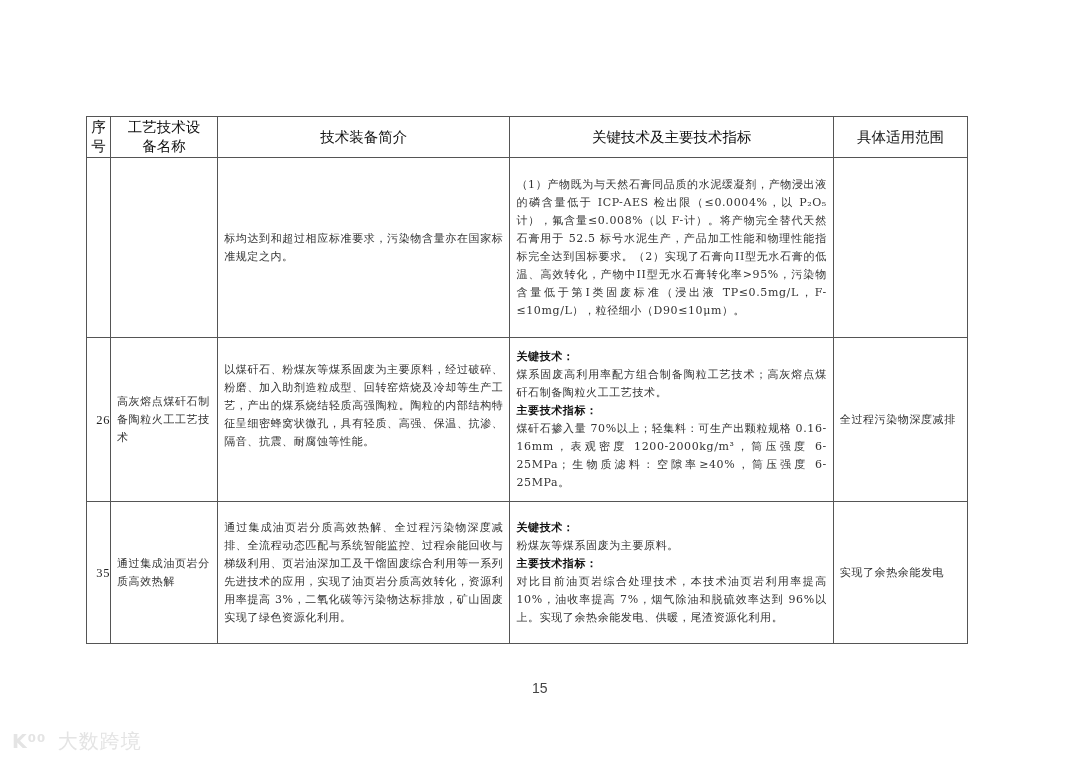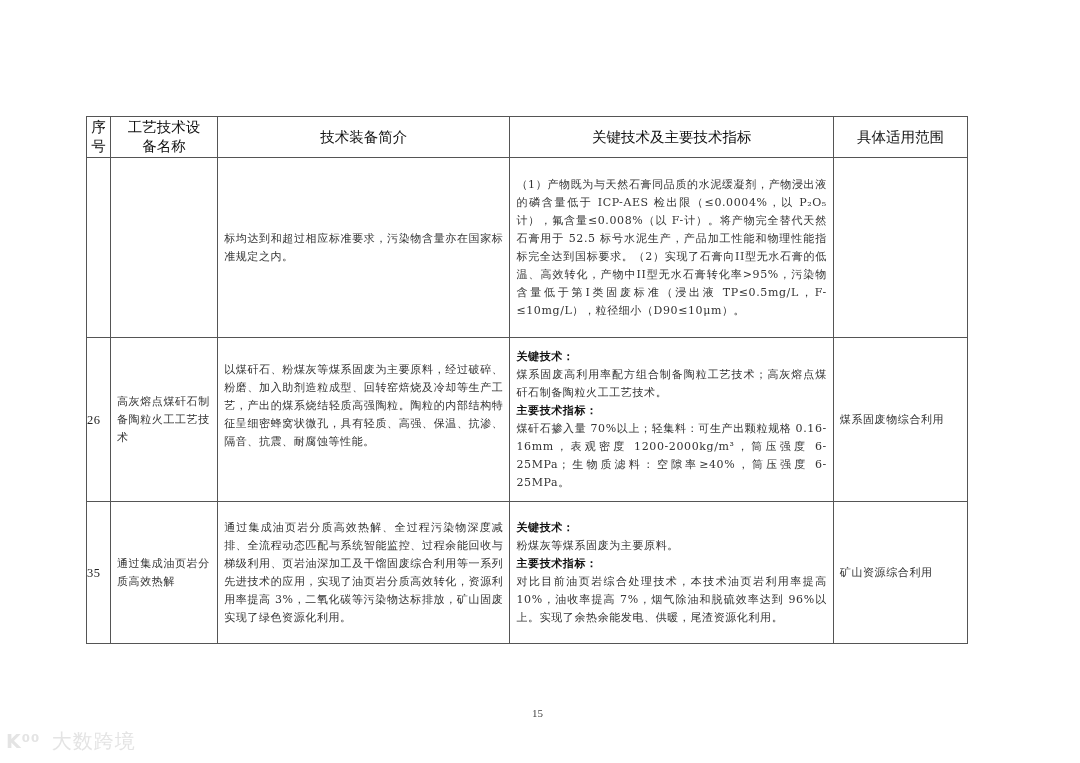--- a/index.html
+++ b/index.html
@@ -7,30 +7,30 @@
          font-family:"DejaVu Serif","Liberation Serif",serif; color:#222; }
   .page { position:absolute; left:0; top:0; width:1080px; height:763px; background:#fff; }
   table.tech { position:absolute; left:86px; top:116px; border-collapse:collapse;
                table-layout:fixed; width:882px; }
   table.tech td, table.tech th { border:1px solid #555; padding:0; vertical-align:middle; }
   table.tech th { font-family:"DejaVu Sans","Liberation Sans",sans-serif; font-weight:normal;
                   font-size:14.5px; color:#111; text-align:center; line-height:19px; height:40px; }
   .col-no { width:24px; } .col-name { width:107px; } .col-desc { width:292px; }
   .col-key { width:323px; } .col-scope { width:134px; }
   .cell { font-size:11px; line-height:18px; color:#333; letter-spacing:0.6px; }
-  td.no { text-align:left; font-size:12.5px; color:#222; font-family:"Liberation Serif",serif; }
+  td.no { text-align:right; font-size:12.5px; color:#222; font-family:"Liberation Serif",serif; }
   td.name { padding:0 6px !important; }
   td.desc { padding:1px 6px !important; vertical-align:top; }
   td.key  { padding:1px 6px !important; vertical-align:top; }
   td.scope{ padding:0 6px !important; }
   .kh { font-weight:bold; font-family:"DejaVu Sans","Liberation Sans",sans-serif; color:#111; font-size:11px; }
   .p { margin:0; text-align:justify; }
-  .pagenum { position:absolute; left:532px; top:707px; font-size:11px; color:#444;
-             font-family:Liberation Serif, serif; }
-  .watermark { position:absolute; left:6px; top:728px; font-size:20px; color:#e4e4e4;
+  .pagenum { position:absolute; left:532px; top:680px; font-size:14px; color:#444;
+             font-family:Liberation Sans, sans-serif; }
+  .watermark { position:absolute; left:12px; top:728px; font-size:20px; color:#e4e4e4;
                font-family:"DejaVu Sans","Liberation Sans",sans-serif; letter-spacing:1px; }
   .watermark .logo { font-weight:bold; font-size:19px; margin-right:4px; }
 </style>
 </head>
 <body>
 
 <div class="page">
 
   <table class="tech">
     <colgroup>
@@ -74,36 +74,36 @@
         <td class="cell name">高灰熔点煤矸石制备陶粒火工工艺技术</td>
         <td class="cell desc" style="vertical-align:middle;">
           <p class="p" style="margin-bottom:28px;">以煤矸石、粉煤灰等煤系固废为主要原料，经过破碎、粉磨、加入助剂造粒成型、回转窑焙烧及冷却等生产工艺，产出的煤系烧结轻质高强陶粒。陶粒的内部结构特征呈细密蜂窝状微孔，具有轻质、高强、保温、抗渗、隔音、抗震、耐腐蚀等性能。</p>
         </td>
         <td class="cell key">
           <div class="kh">关键技术：</div>
           <p class="p">煤系固废高利用率配方组合制备陶粒工艺技术；高灰熔点煤矸石制备陶粒火工工艺技术。</p>
           <div class="kh">主要技术指标：</div>
           <p class="p">煤矸石掺入量 70%以上；轻集料：可生产出颗粒规格 0.16-16mm，表观密度 1200-2000kg/m³，筒压强度 6-25MPa；生物质滤料：空隙率≥40%，筒压强度 6-25MPa。</p>
         </td>
-        <td class="cell scope">煤系固废物综合利用</td>
+        <td class="cell scope">全过程污染物深度减排</td>
       </tr>
 
       <tr style="height:142px;">
         <td class="cell no">35</td>
         <td class="cell name">通过集成油页岩分质高效热解</td>
         <td class="cell desc">
           <p class="p">通过集成油页岩分质高效热解、全过程污染物深度减排、全流程动态匹配与系统智能监控、过程余能回收与梯级利用、页岩油深加工及干馏固废综合利用等一系列先进技术的应用，实现了油页岩分质高效转化，资源利用率提高 3%，二氧化碳等污染物达标排放，矿山固废实现了绿色资源化利用。</p>
         </td>
         <td class="cell key">
           <div class="kh">关键技术：</div>
           <p class="p">粉煤灰等煤系固废为主要原料。</p>
           <div class="kh">主要技术指标：</div>
           <p class="p">对比目前油页岩综合处理技术，本技术油页岩利用率提高 10%，油收率提高 7%，烟气除油和脱硫效率达到 96%以上。实现了余热余能发电、供暖，尾渣资源化利用。</p>
         </td>
-        <td class="cell scope">矿山资源综合利用</td>
+        <td class="cell scope">实现了余热余能发电</td>
       </tr>
     </tbody>
   </table>
 
   <div class="pagenum">15</div>
 
   <div class="watermark">
     <span class="logo">K⁰⁰</span>
     <span>大数跨境</span>
   </div>

